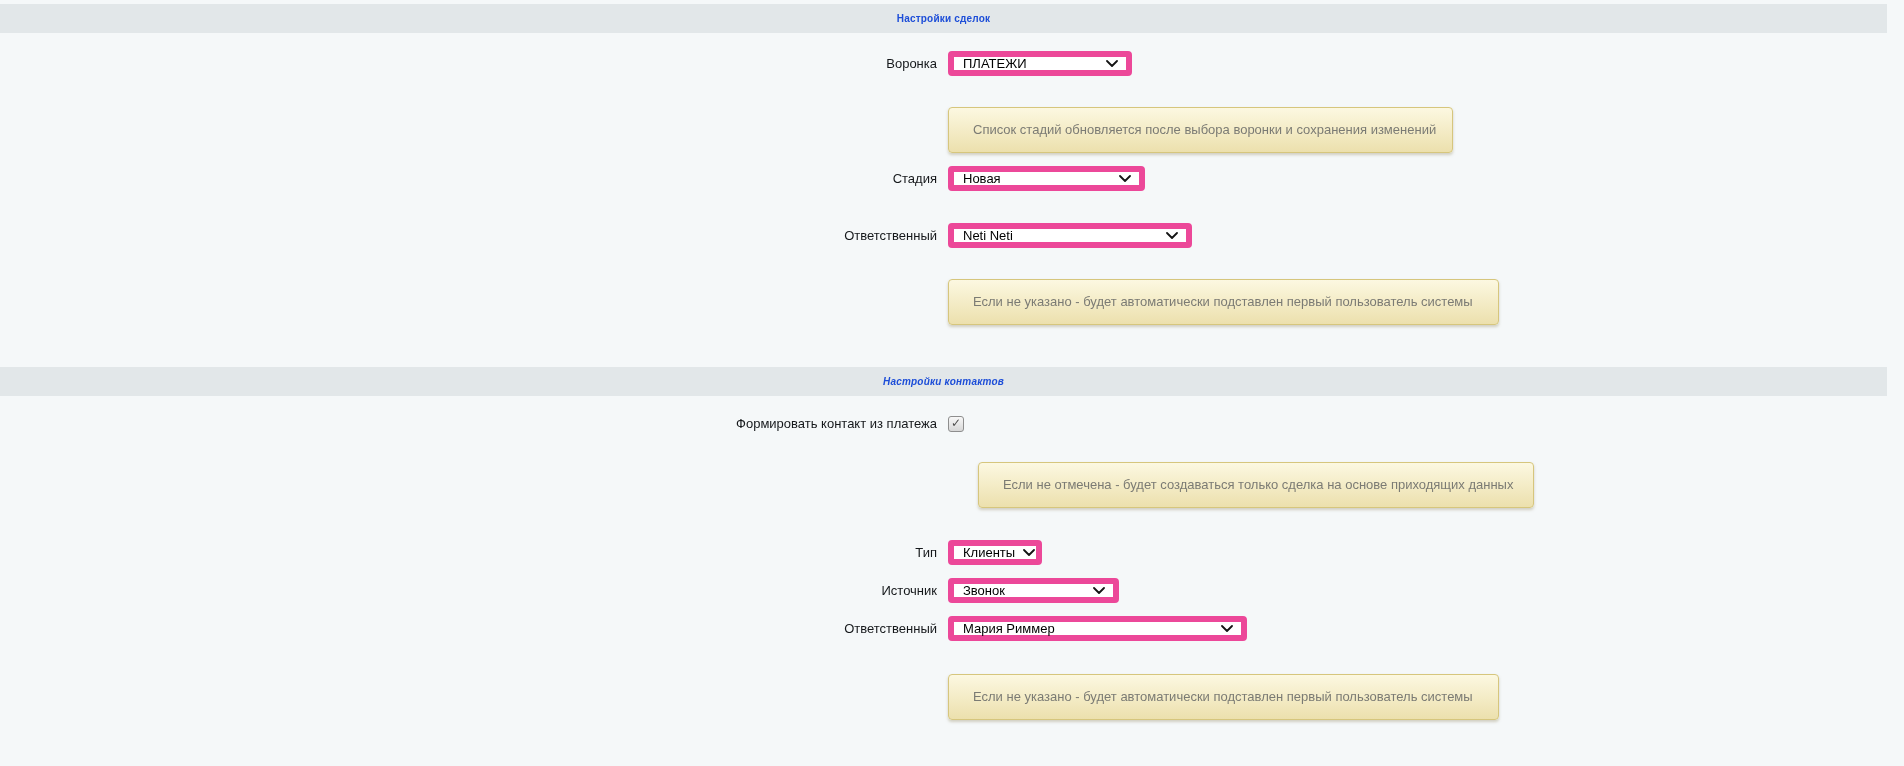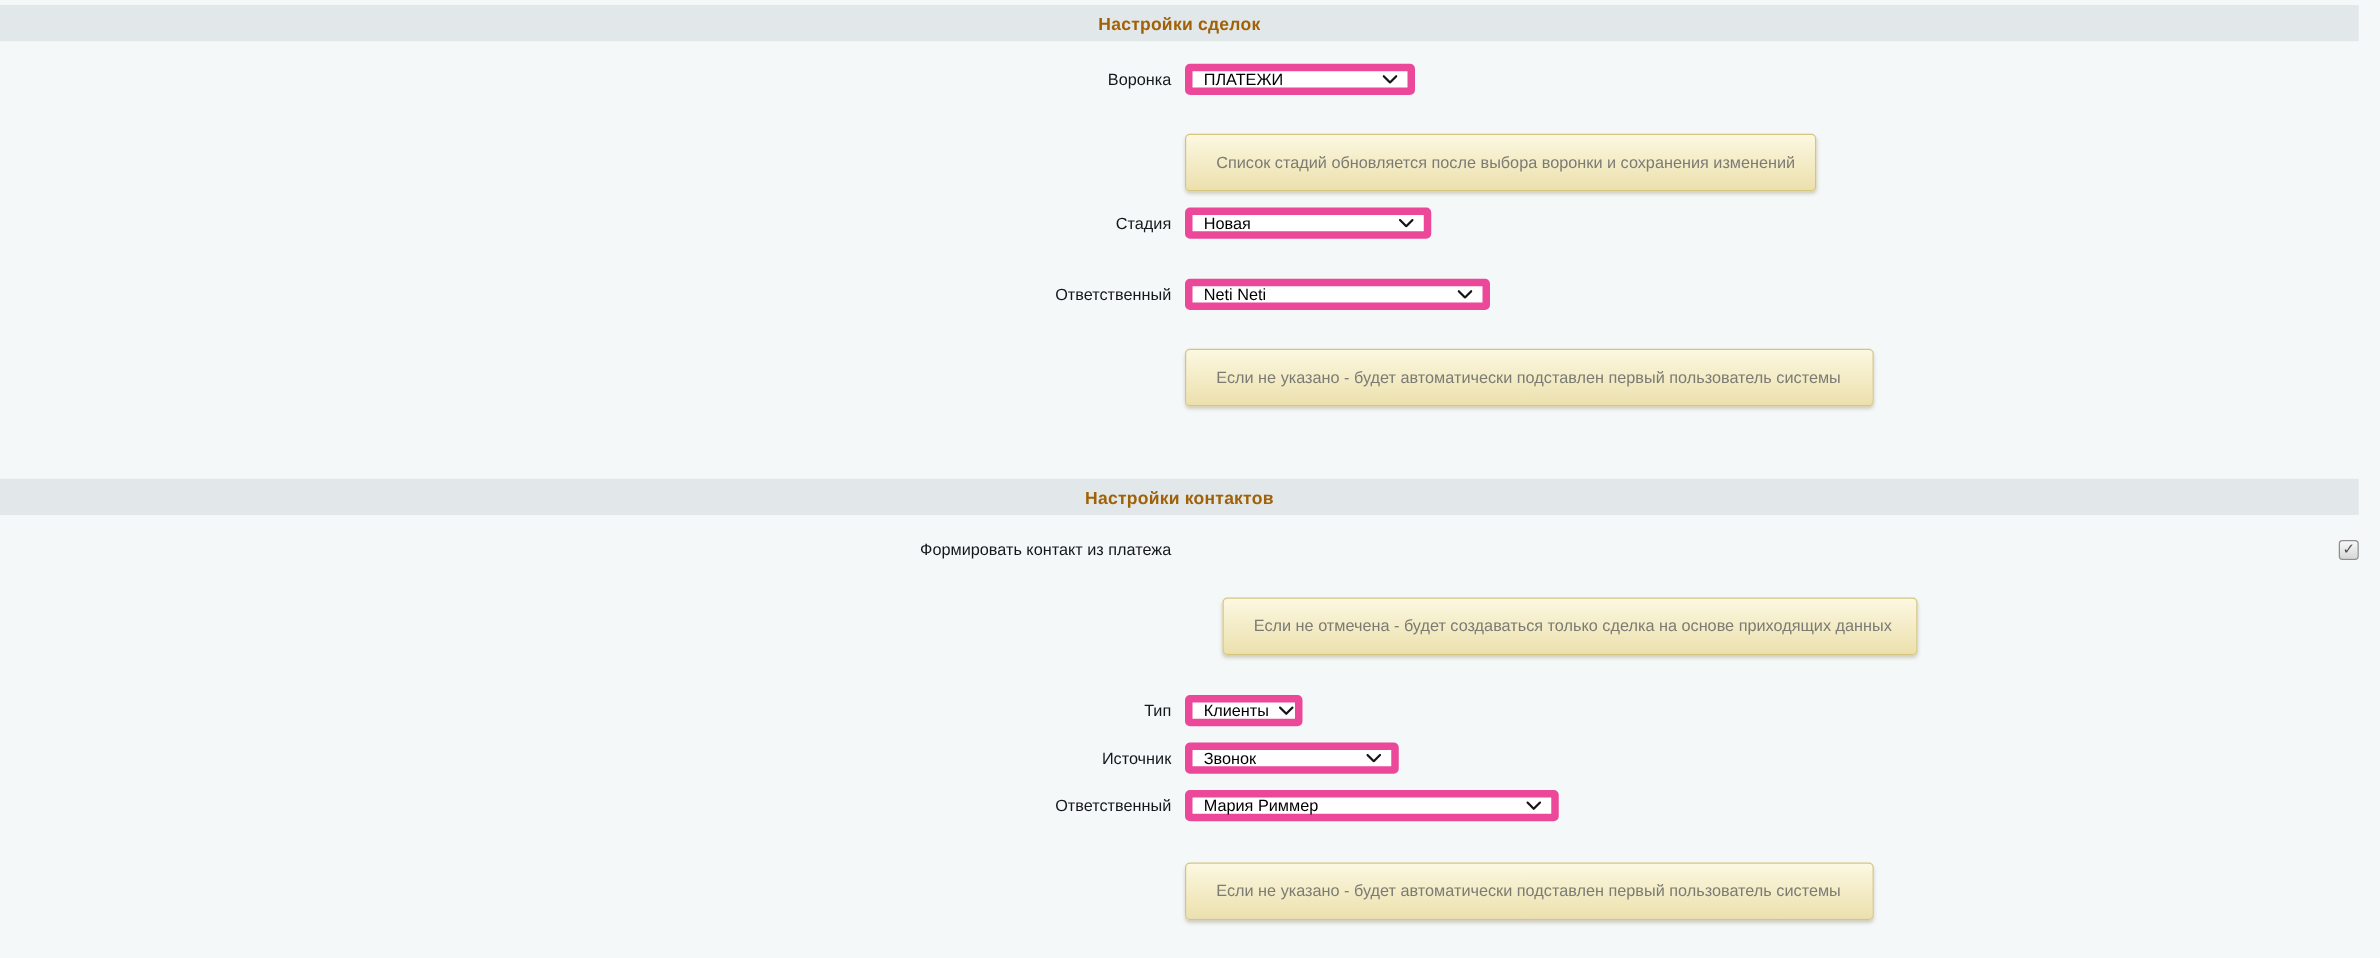--- a/index.html
+++ b/index.html
@@ -12,24 +12,24 @@
   }
   .viewport { width: 1904px; height: 766px; overflow: hidden; }
   .page { width: 1887px; }
 
   .section-header {
     height: 29px;
     background: #e2e7e9;
     display: flex; align-items: center; justify-content: center;
   }
   .section-header .title {
-    font-weight: bold; font-size: 14px; color: #a16207; letter-spacing: .2px;
+    font-weight: bold; font-size: 10px; color: #1d4ed8; letter-spacing: .2px;
   }
   .hdr1 { margin-top: 4px; }
-  .hdr2 { margin-top: 58px; }
+  .hdr2 { margin-top: 42px; font-style: italic; }
 
   .row { display: flex; align-items: center; }
   .lbl {
     flex: 0 0 948px;
     padding-right: 11px;
     text-align: right;
     color: #15181b;
     line-height: 16px;
   }
 
@@ -76,21 +76,21 @@
     display: inline-flex; align-items: center; justify-content: center;
     cursor: default;
   }
   .check {
     color: #4e4e4e; font-size: 12px; font-weight: bold; line-height: 1;
     transform: translateY(-1px);
   }
 
   .mt13 { margin-top: 13px; }
   .mt18 { margin-top: 18px; }
-  .mt20 { margin-top: 20px; justify-content: space-between; }
+  .mt20 { margin-top: 20px; }
   .mt30 { margin-top: 30px; }
   .mt31 { margin-top: 31px; }
   .mt32 { margin-top: 32px; }
   .mt33 { margin-top: 33px; }
 </style>
 </head>
 <body>
 
 <div class="viewport">
   <div class="page">

